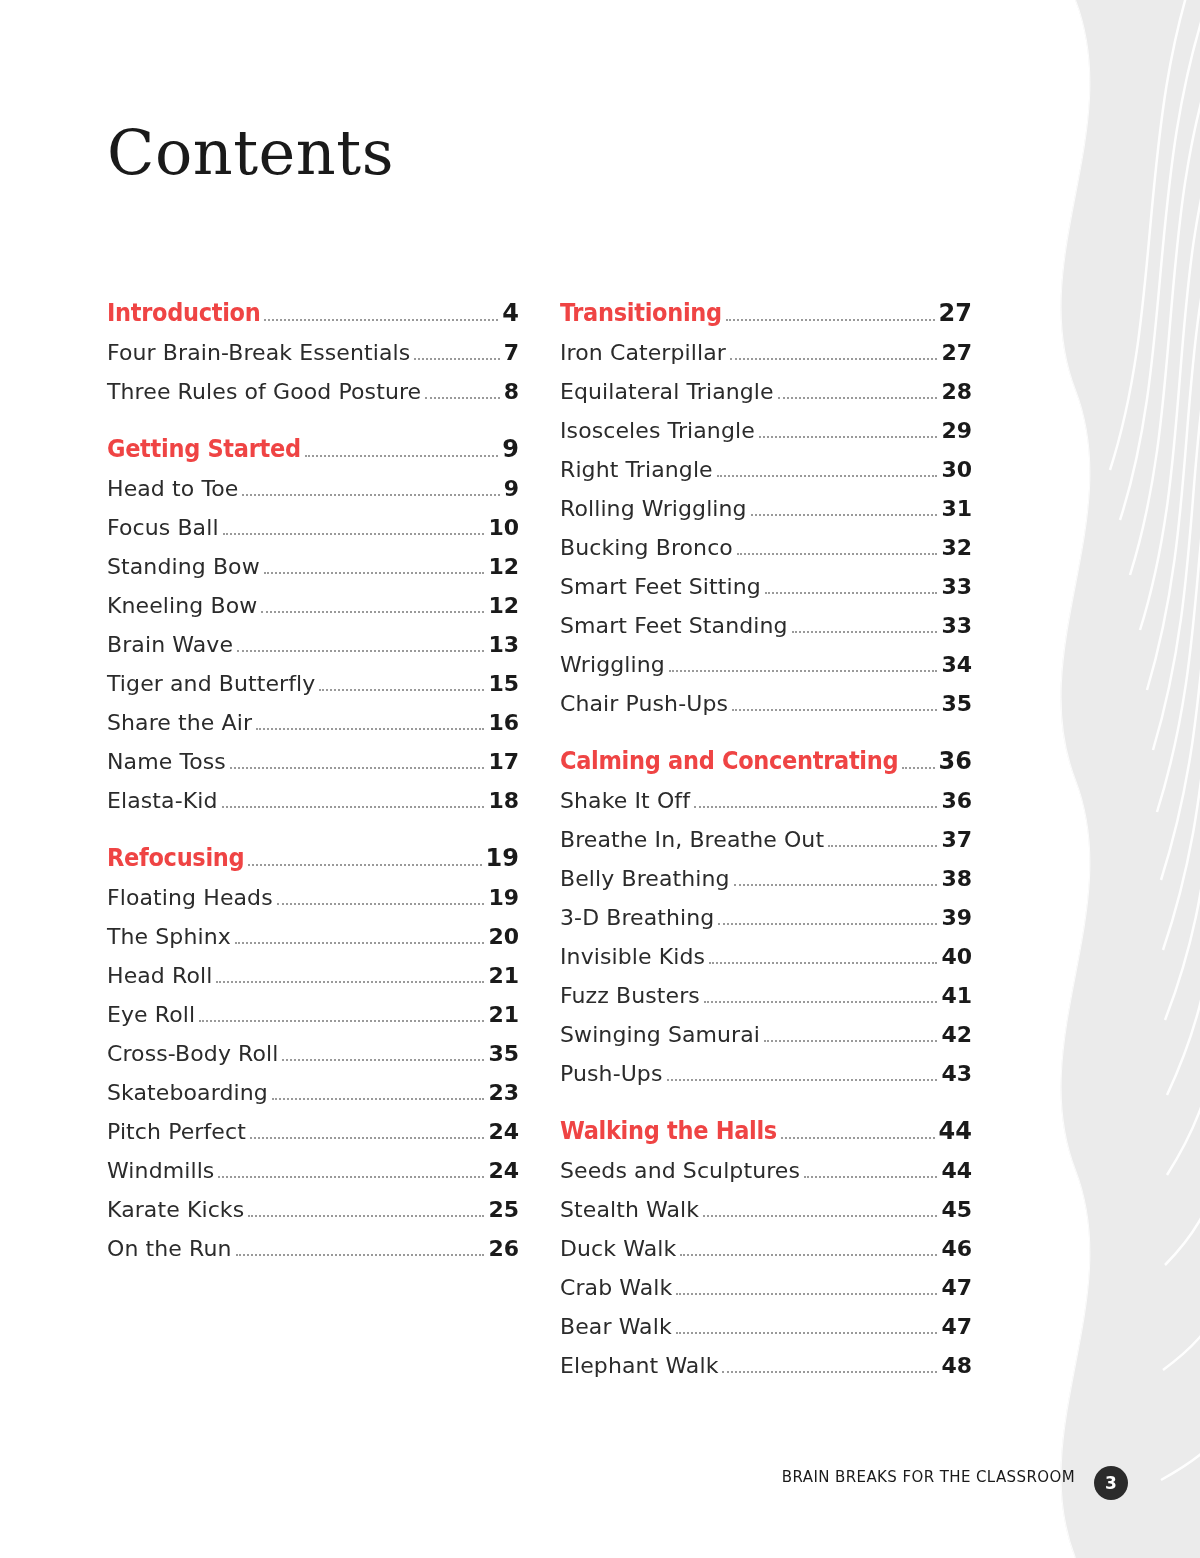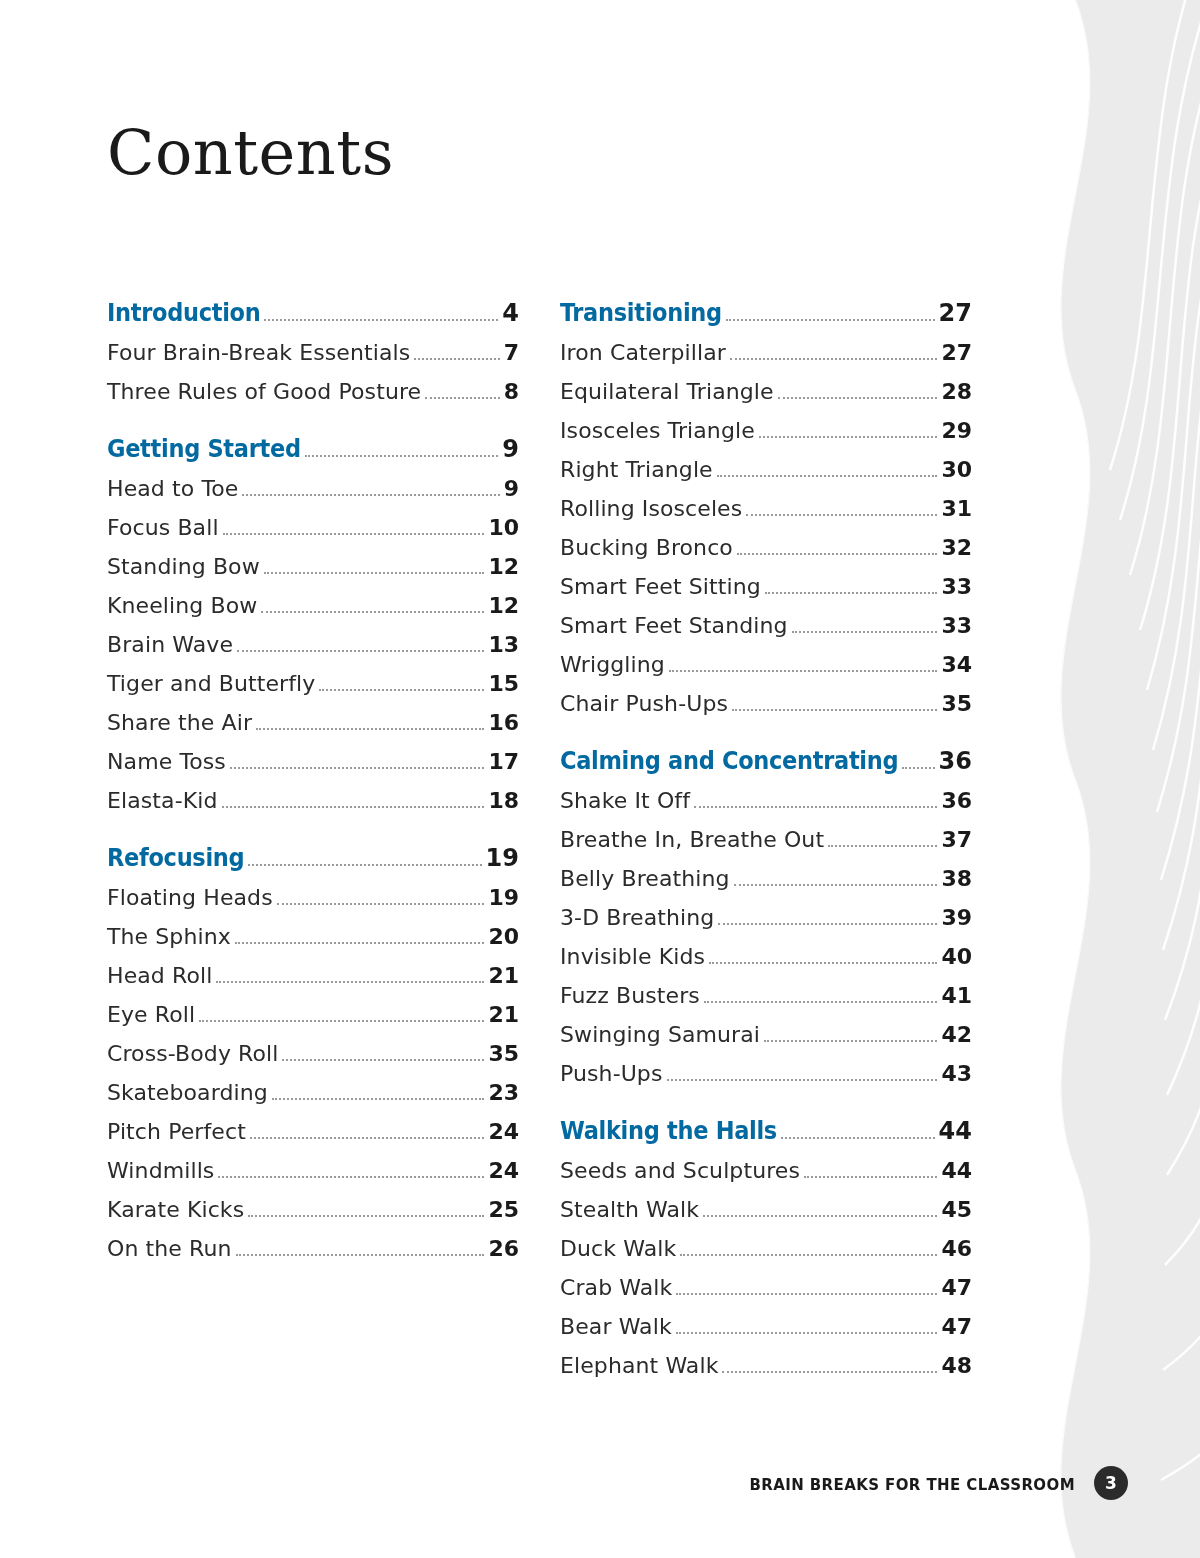--- a/index.html
+++ b/index.html
@@ -57,21 +57,21 @@
   .group + .group { margin-top: 32px; }
 
   .entry {
     display: flex;
     align-items: baseline;
     width: 100%;
     line-height: 1;
   }
   .entry .label {
     white-space: nowrap;
-    color: #0369a1;
+    color: #ef4444;
   }
   .entry .dots {
     flex: 1 1 auto;
     border-bottom: 2px dotted #9a9a9a;
     margin: 0 4px 5px 4px;
     min-width: 8px;
     height: 1px;
   }
   .entry .pagenum {
     white-space: nowrap;
@@ -115,23 +115,23 @@
   .footer {
     position: absolute;
     bottom: 52px;
     right: 0;
     width: 1200px;
     height: 40px;
   }
   .footer-text {
     position: absolute;
     right: 125px;
-    top: 10px;
+    top: 2px;
     font-size: 15px;
-    font-weight: bold;
+    font-weight: normal;
     letter-spacing: 0.4px;
     color: #1a1a1a;
   }
   .page-badge {
     position: absolute;
     right: 72px;
     top: 0;
     width: 34px;
     height: 34px;
     border-radius: 50%;
@@ -341,21 +341,21 @@
           <span class="label">Isosceles Triangle</span>
           <span class="dots"></span>
           <span class="pagenum">29</span>
         </div>
         <div class="entry sub">
           <span class="label">Right Triangle</span>
           <span class="dots"></span>
           <span class="pagenum">30</span>
         </div>
         <div class="entry sub">
-          <span class="label">Rolling Isosceles</span>
+          <span class="label">Rolling Wriggling</span>
           <span class="dots"></span>
           <span class="pagenum">31</span>
         </div>
         <div class="entry sub">
           <span class="label">Bucking Bronco</span>
           <span class="dots"></span>
           <span class="pagenum">32</span>
         </div>
         <div class="entry sub">
           <span class="label">Smart Feet Sitting</span>

